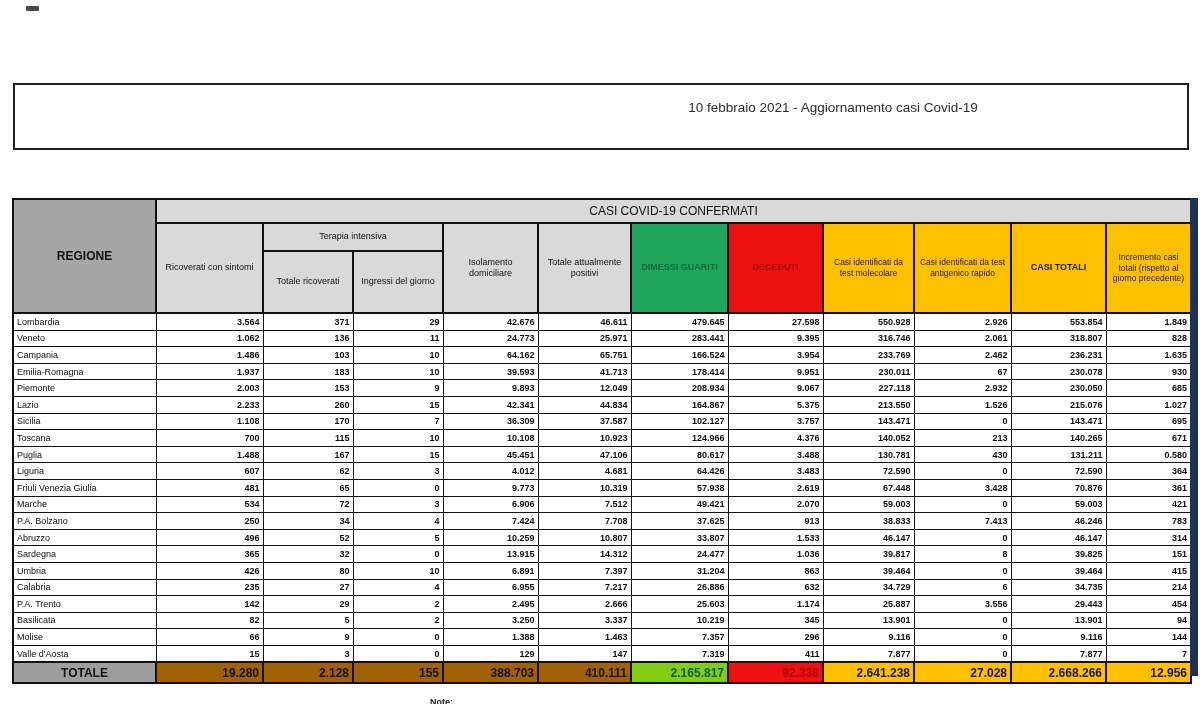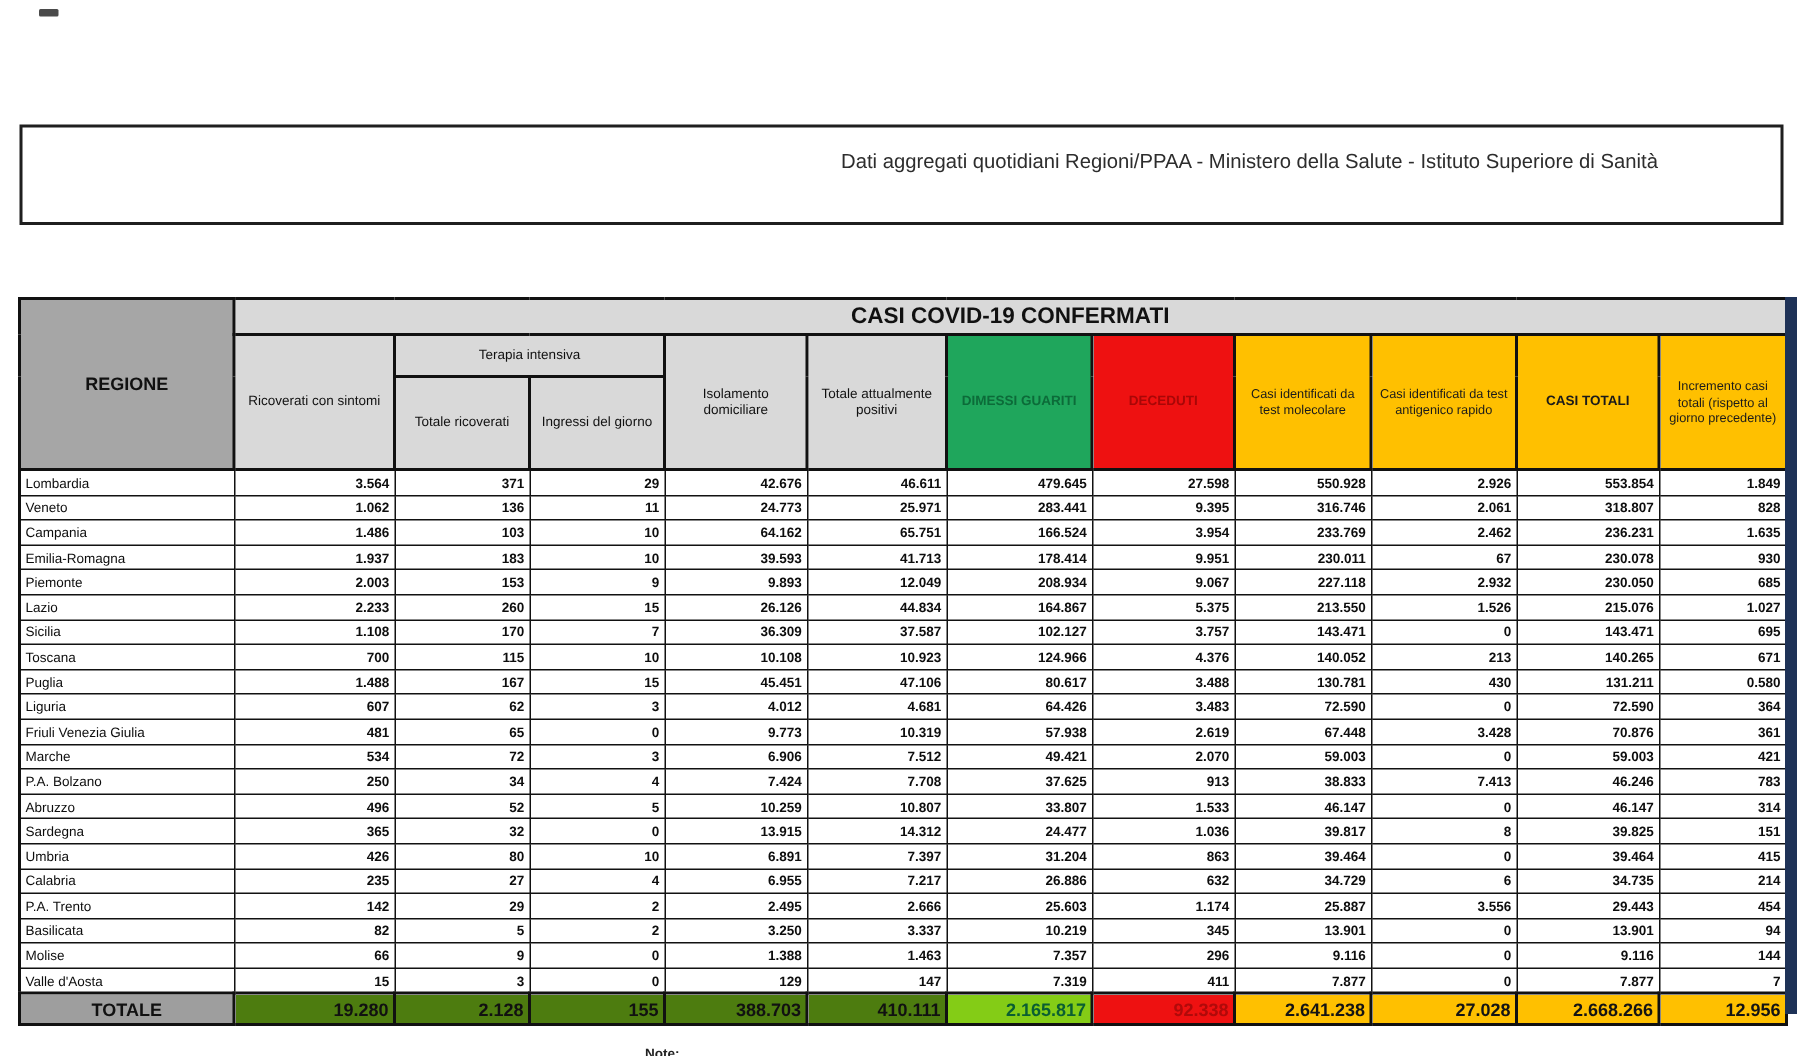--- a/index.html
+++ b/index.html
@@ -19,49 +19,49 @@
   
   .mark{position:absolute;left:26px;top:6px;width:13px;height:5px;background:#4a4a4a;border-radius:1px;}
   
   table.covid{
     position:absolute;left:12px;top:198px;border-collapse:collapse;table-layout:fixed;
     border:2px solid #111;
   }
   th,td{border:1px solid #111;overflow:hidden;}
   thead th{border:2px solid #111;padding:1px 2px;}
   th{font-weight:400;font-size:9px;color:#111;text-align:center;vertical-align:middle;line-height:1.25;}
-  .tbl-title{font-weight:700;font-size:15px;background:#d9d9d9;height:20px;}
+  .tbl-title{font-weight:400;font-size:12px;background:#d9d9d9;height:20px;}
   .regione-h{background:#a6a6a6;font-weight:700;font-size:12px;}
   .ti-h{background:#d9d9d9;height:24px;}
   .sub-h{height:58px;background:#d9d9d9;}
   .green-h{background:#1fa65c;color:#0c6b39;font-weight:700;}
   .red-h{background:#ee1111;color:#a80707;font-weight:700;}
   .yellow-h{background:#ffc000;color:#1a1a1a;font-size:8.5px;}
   .yellow-h.big{font-weight:700;font-size:9px;text-align:center;}
   tbody td{height:15.6px;font-size:9px;color:#0d0d0d;background:#fff;padding:0 3px;}
   tbody td.region{text-align:left;font-weight:400;}
   tbody td.num{text-align:right;font-weight:700;}
   tfoot td{height:19px;font-size:12px;font-weight:700;text-align:right;padding:0 3px;border:2px solid #111;}
   .t-label{background:#9e9e9e;text-align:center;color:#111;}
-  .t-gray{background:#4d7c0f;color:#111;}
+  .t-gray{background:#a16207;color:#111;}
   .t-green{background:#84cc16;color:#0a5e32;}
   .t-red{background:#ee1111;color:#b00a0a;margin-top:41px;}
   .t-yellow{background:#ffc000;color:#141414;}
   
   .navy-strip{position:absolute;left:1190px;top:198px;width:8px;height:478px;background:#1e3257;}
   .note{position:absolute;left:430px;top:697px;font-size:9px;color:#222;font-weight:700;}
 </style>
 </head>
 <body>
 
 <div class="mark"></div>
 
 <div class="info-box">
   <div class="info-inner">
-    <div>Dati aggregati quotidiani Regioni/PPAA - Ministero della Salute - Istituto Superiore di Sanità</div>
+    <div>10 febbraio 2021 - Aggiornamento casi Covid-19</div>
   </div>
 </div>
 
 <table class="covid">
   <colgroup>
     <col style="width:143px">
       <col style="width:107px">
       <col style="width:90px">
       <col style="width:90px">
     <col style="width:95px">
@@ -164,21 +164,21 @@
         <td class="num">227.118</td>
         <td class="num">2.932</td>
         <td class="num">230.050</td>
         <td class="num">685</td>
       </tr>
       <tr>
         <td class="region">Lazio</td>
         <td class="num">2.233</td>
         <td class="num">260</td>
         <td class="num">15</td>
-        <td class="num">26.126</td>
+        <td class="num">42.341</td>
         <td class="num">44.834</td>
         <td class="num">164.867</td>
         <td class="num">5.375</td>
         <td class="num">213.550</td>
         <td class="num">1.526</td>
         <td class="num">215.076</td>
         <td class="num">1.027</td>
       </tr>
       <tr>
         <td class="region">Sicilia</td>

